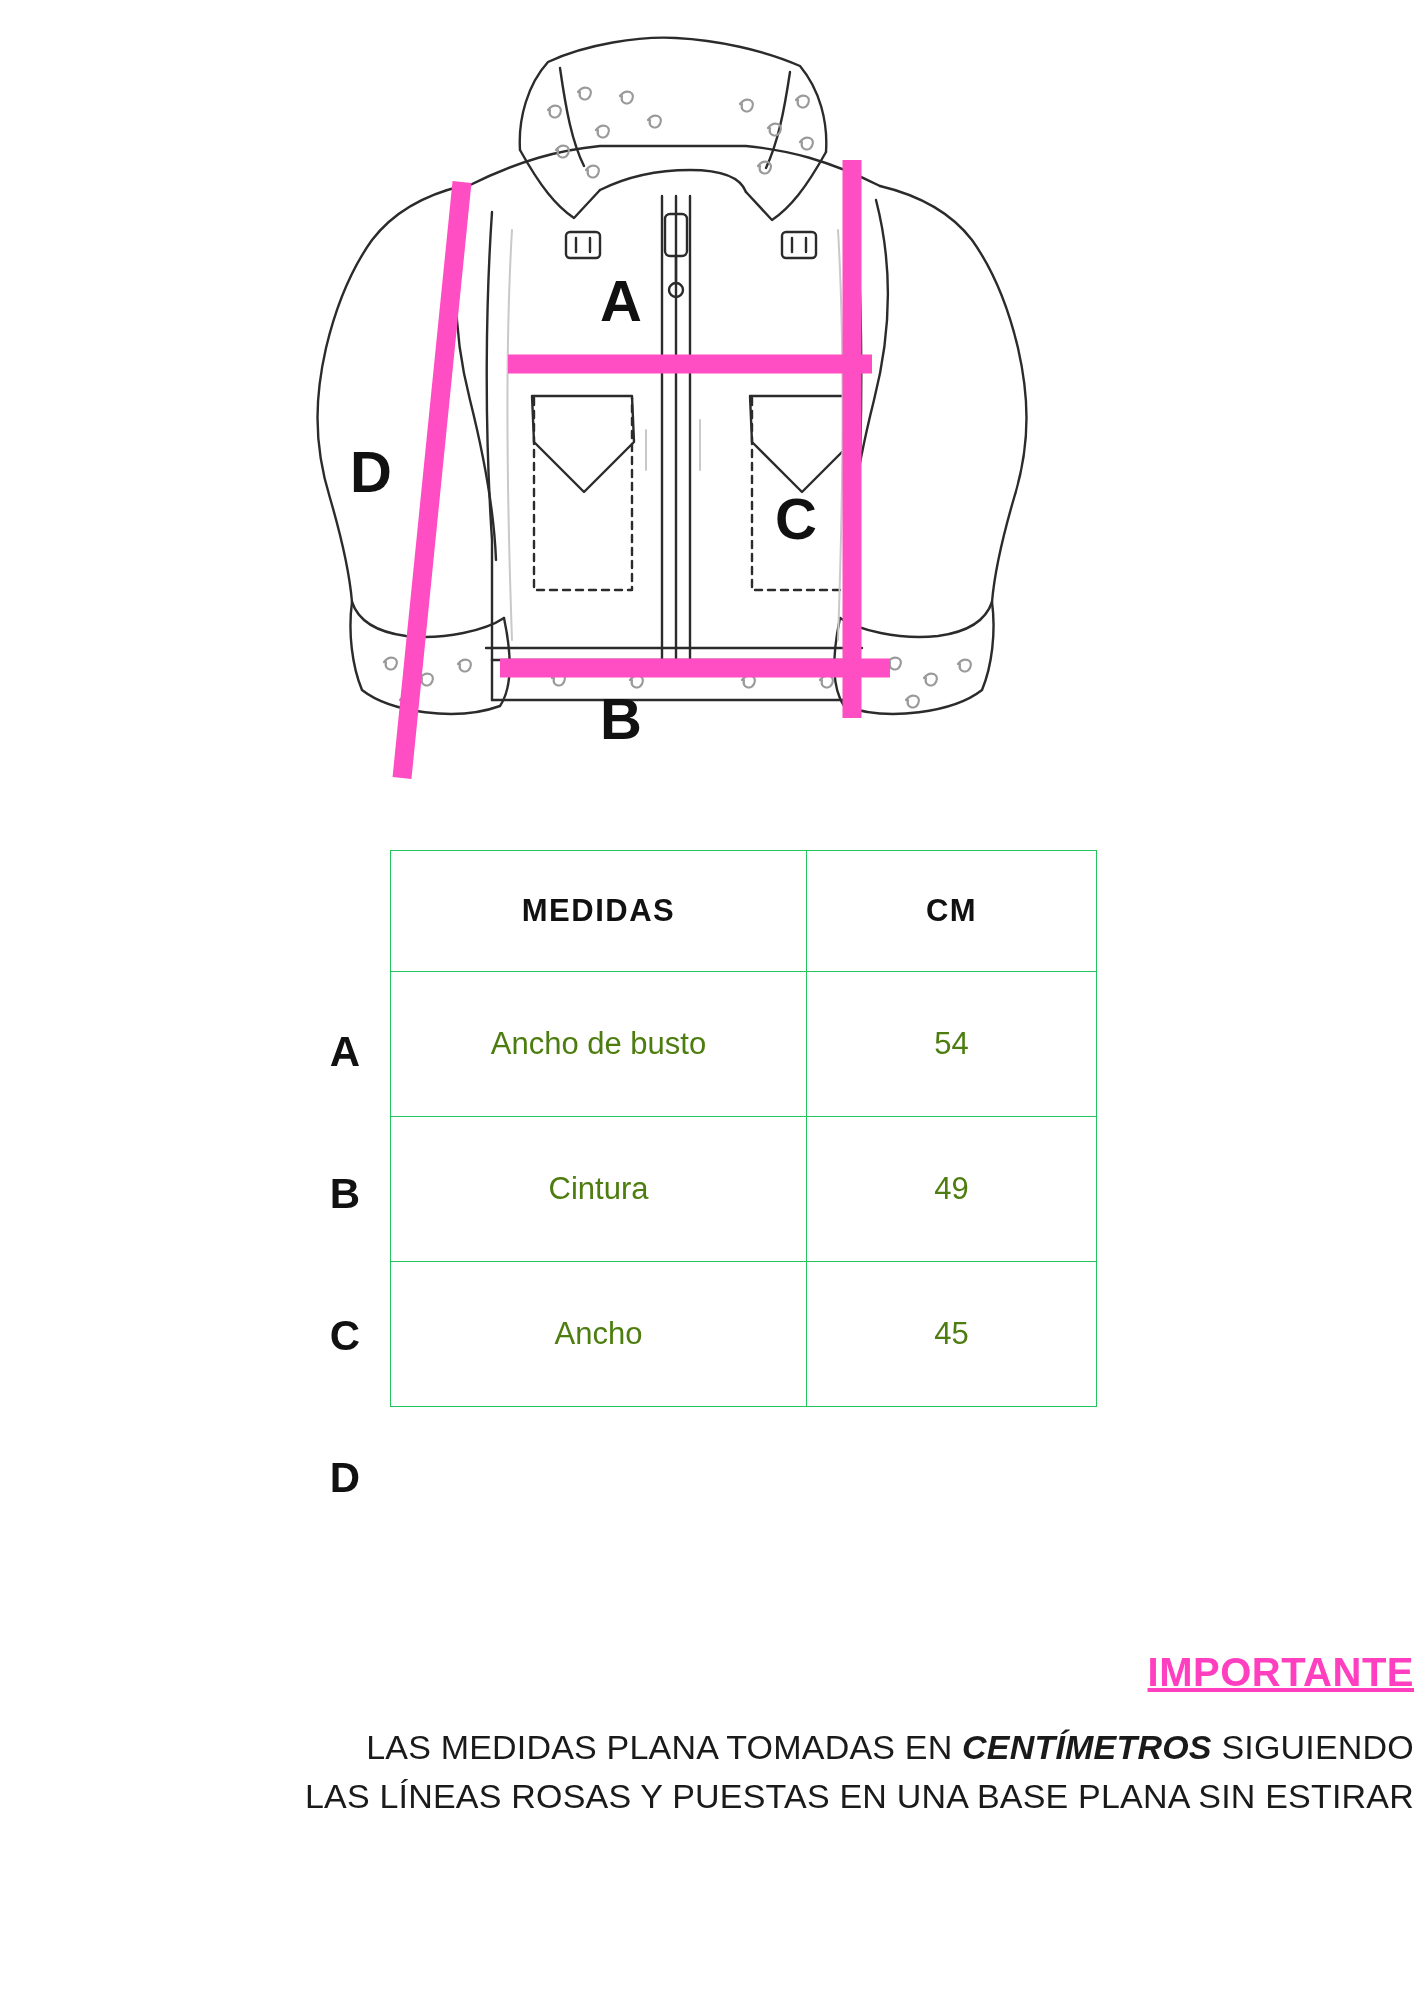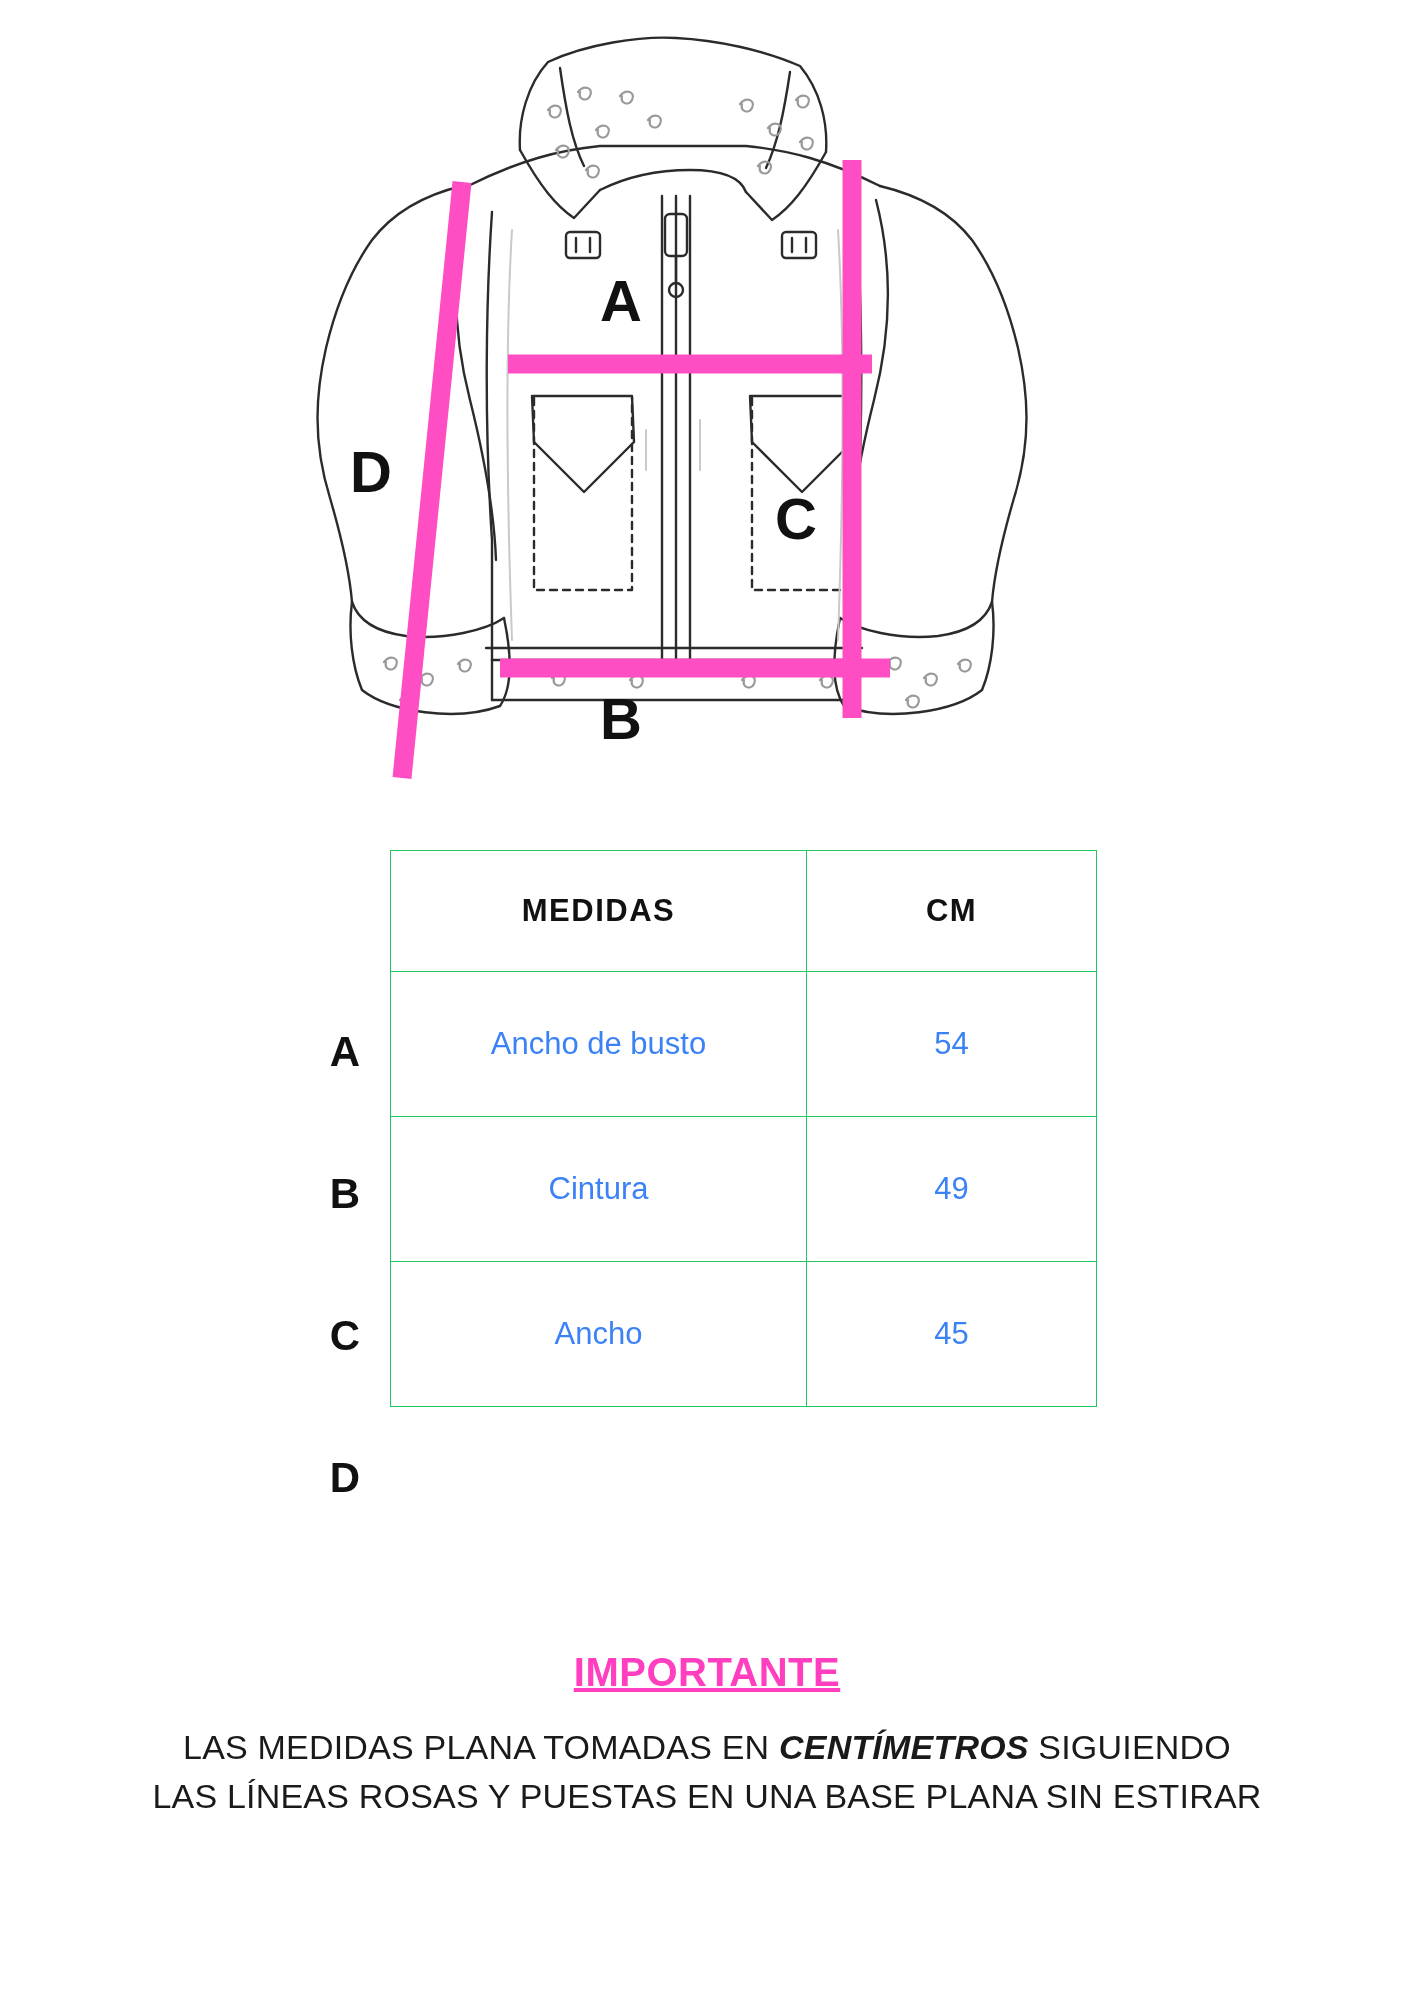--- a/index.html
+++ b/index.html
@@ -67,21 +67,21 @@
     font-size: 31px;
     font-weight: bold;
     letter-spacing: 1.5px;
     height: 118px;
     color: #111111;
   }
   table.size-table td {
     font-size: 31px;
     font-weight: normal;
     height: 142px;
-    color: #3b82f6;
+    color: #4d7c0f;
   }
   .col-name { width: 413px; }
   .col-cm { width: 287px; }
 
   .row-letters {
     position: absolute;
     left: 300px;
     top: 0;
     width: 90px;
   }
@@ -97,21 +97,21 @@
   .rl-1 { top: 320px; }
   .rl-2 { top: 462px; }
   .rl-3 { top: 604px; }
 
   
   .footer {
     position: absolute;
     left: 0;
     top: 1650px;
     width: 1414px;
-    text-align: center;
+    text-align: right;
   }
   .important-title {
     font-family: "Liberation Sans", sans-serif;
     font-size: 40px;
     font-weight: bold;
     color: #ff3fbf;
     text-decoration: underline;
     letter-spacing: 0.5px;
     margin-bottom: 28px;
   }

